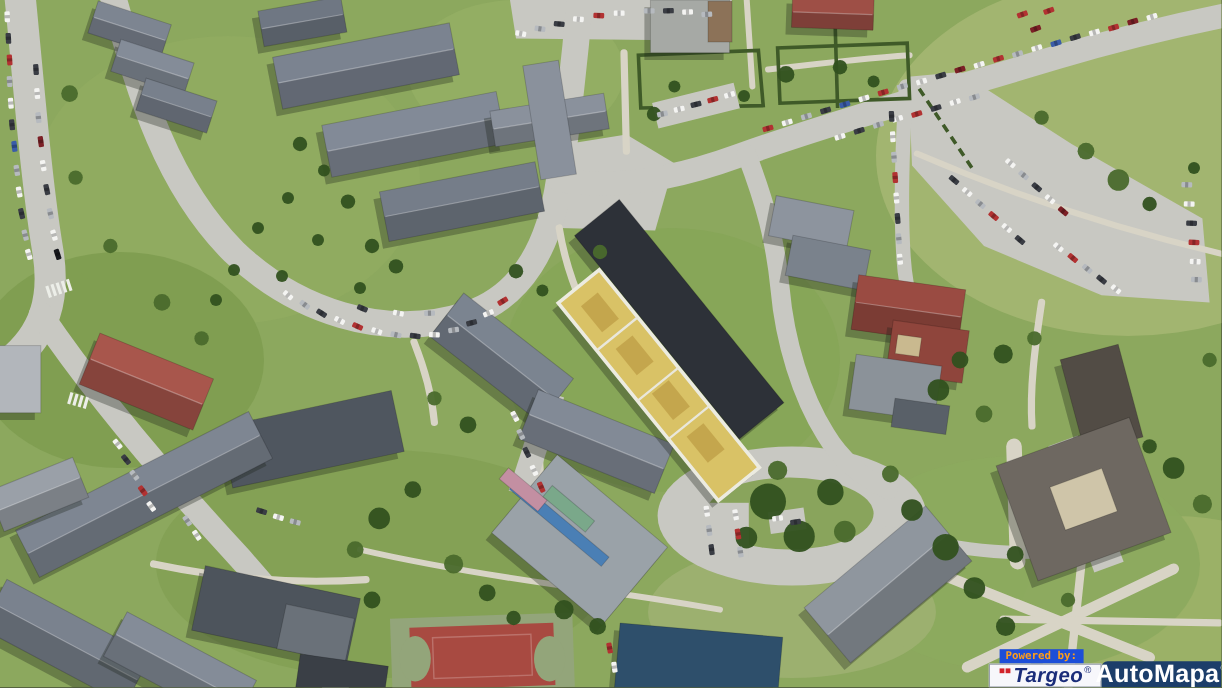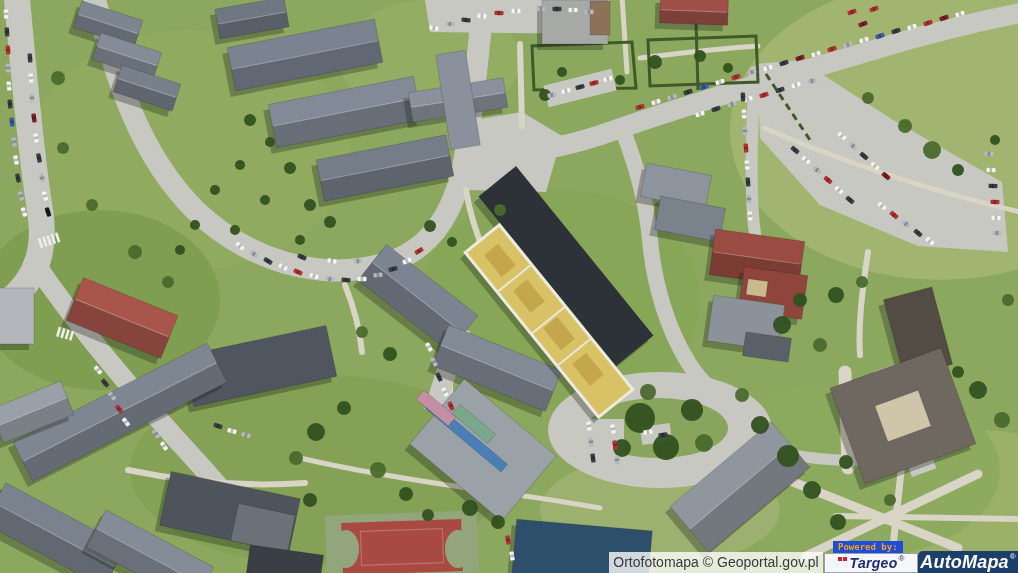--- a/index.html
+++ b/index.html
@@ -10,27 +10,27 @@
             background:rgba(255,255,255,0.78);color:#3b3b3b;font-size:14px;
             line-height:21px;text-align:center;white-space:nowrap;}
   .powered{position:absolute;left:833px;top:541px;height:12px;background:#1d4ed8;
            color:#ff9e18;font-family:"DejaVu Sans Mono",monospace;font-weight:bold;
            font-size:9px;line-height:12px;padding:0 5px;letter-spacing:0px;}
   .targeo{position:absolute;left:824px;top:553px;width:94px;height:20px;
           background:#f7f7fb;border:1px solid #9aa0ad;box-sizing:border-box;
           display:flex;align-items:center;justify-content:center;text-decoration:none;}
   .tg-mark{display:inline-block;width:4px;height:4px;background:#d2232a;
            box-shadow:5px 0 0 #d2232a;margin:-9px 8px 0 0;}
-  .tg-text{color:#1b2d7a;font-weight:bold;font-style:italic;font-size:14px;
+  .tg-text{color:#1b2d7a;font-weight:bold;font-style:italic;font-size:17px;
            letter-spacing:0.3px;line-height:18px;}
   .tg-reg{color:#1b2d7a;font-size:8px;position:relative;top:-5px;margin-left:1px;font-style:normal;}
   .automapa{position:absolute;left:918px;top:551px;width:100px;height:22px;
             background:#1c3e6a;border-radius:5px 0 0 0;display:flex;align-items:center;
             justify-content:center;text-decoration:none;}
-  .am-text{color:#fff;font-weight:bold;font-size:18px;letter-spacing:0.2px;font-style:italic;}
+  .am-text{color:#fff;font-weight:bold;font-size:21px;letter-spacing:0.2px;}
   .am-reg{color:#fff;font-size:8px;position:relative;top:-6px;margin-left:1px;}
 </style>
 </head>
 <body>
 
 <div class="stage">
   <svg id="scene" width="1018" height="573" viewBox="0 0 1018 573">
       <rect x="0" y="0" width="1018" height="573" fill="#8ca85e"></rect>
       <ellipse cx="940" cy="130" rx="210" ry="150" fill="#a4b672" opacity="0.9"></ellipse>
       <ellipse cx="980" cy="515" rx="130" ry="85" fill="#9cb168" opacity="0.9"></ellipse>
@@ -913,23 +913,20 @@
       <g transform="rotate(80 508 540)">
         <rect x="503.5" y="537.8" width="9" height="4.4" rx="1" fill="#b23232"></rect>
         <rect x="506.6" y="537.8" width="2.6" height="4.4" fill="rgba(0,0,0,0.25)"></rect>
       </g>
       <g transform="rotate(82 512 556)">
         <rect x="507.5" y="553.8" width="9" height="4.4" rx="1" fill="#f4f4f2"></rect>
         <rect x="510.6" y="553.8" width="2.6" height="4.4" fill="rgba(0,0,0,0.25)"></rect>
       </g>
     </svg>
 
-  <div class="attr-src">
-    <span>Ortofotomapa © Geoportal.gov.pl</span>
-  </div>
 
   <div class="powered">Powered by:</div>
 
   <a class="targeo">
     <span class="tg-mark"></span>
     <span class="tg-text">Targeo</span>
     <span class="tg-reg">®</span>
   </a>
 
   <a class="automapa">

